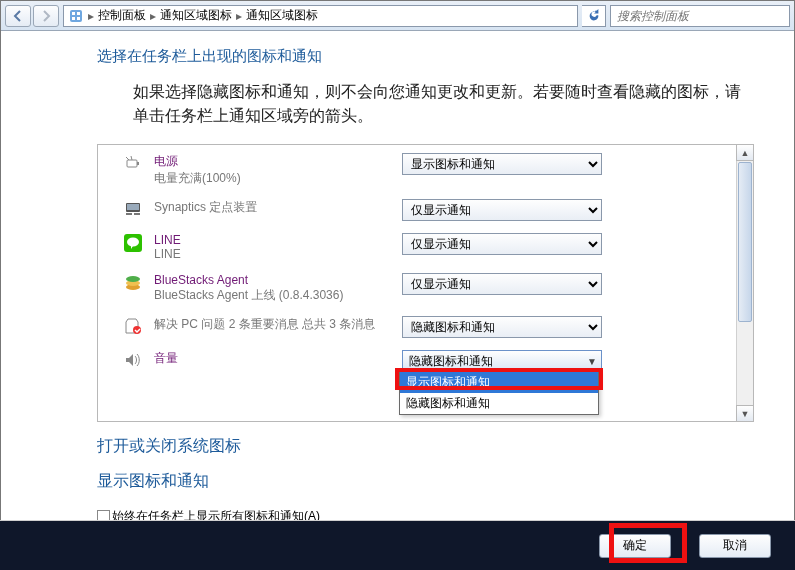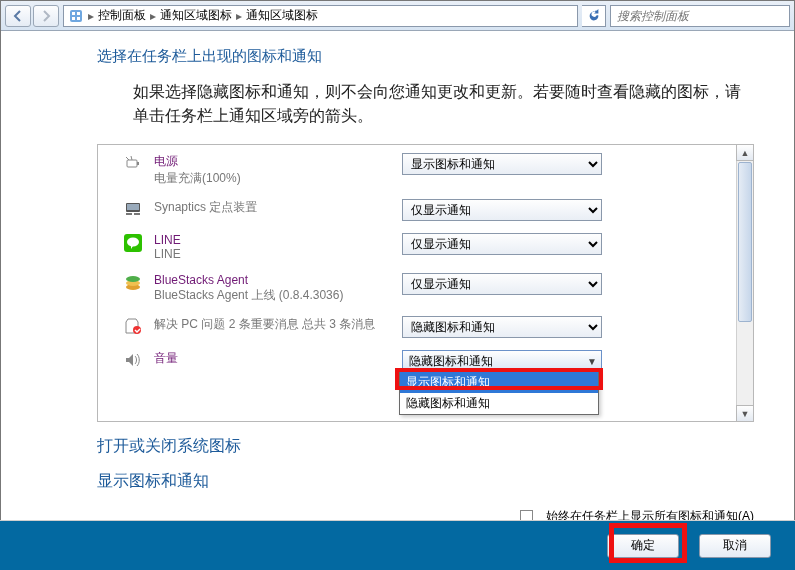--- a/index.html
+++ b/index.html
@@ -144,30 +144,30 @@
   }
   .dd-item { padding: 2px 6px; }
   .dd-item.sel { background: #2f78d7; color:#fff; }
   .red-ring-dd {
     position: absolute; left: -8px; top: 17px;
     width: 208px; height: 22px;
     border: 4px solid #e11; pointer-events:none; z-index:60;
   }
   .links { margin-top: 14px; }
   .link { color: #1e5b9a; font-size: 16px; display: inline-block; margin-bottom: 14px; cursor: pointer; }
-  .checkbox-row { display:flex; align-items:center; gap:13px; margin-top: 2px; justify-content: flex-end; }
+  .checkbox-row { display:flex; align-items:center; gap:2px; margin-top: 2px; }
   .cbx { width:13px; height:13px; border:1px solid #888; background:#fff; }
   
   .footer {
     position: absolute; left:0; right:0; bottom:0;
     height: 50px;
-    background: #0369a1;
+    background: #0f172a;
     border-top: 1px solid #cfcfcf;
     display:flex; align-items:center; justify-content:flex-end;
-    padding-right: 24px; gap: 20px;
+    padding-right: 24px; gap: 28px;
   }
   .btn {
     min-width: 72px; height: 24px;
     border: 1px solid #8a98ab; border-radius: 3px;
     background: linear-gradient(#fefefe,#e5ecf5);
     padding: 0 14px;
     display:flex; align-items:center; justify-content:center;
     font-size: 12px;
   }
   .red-ring-ok {

